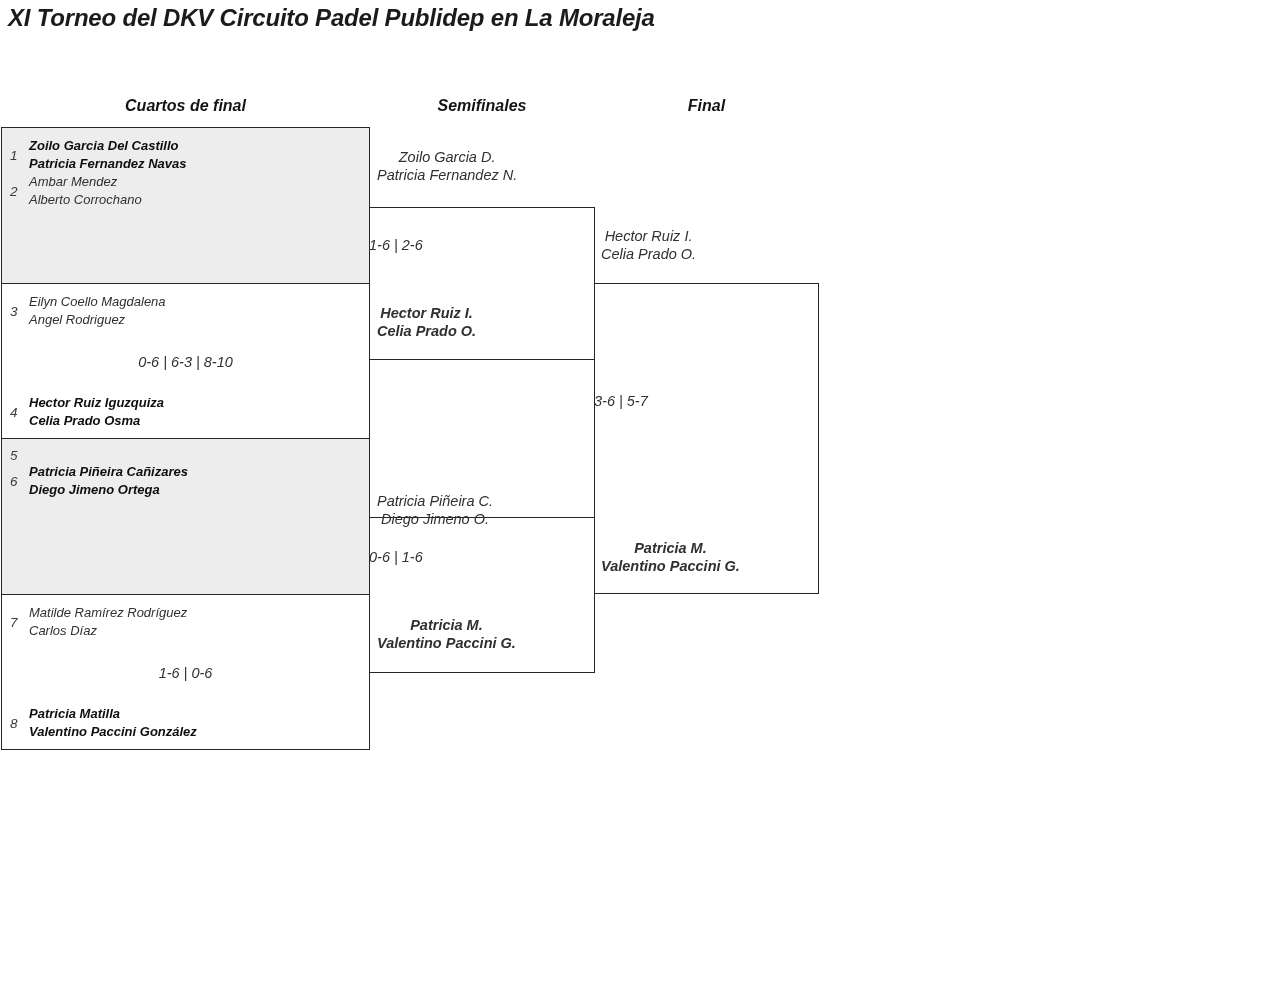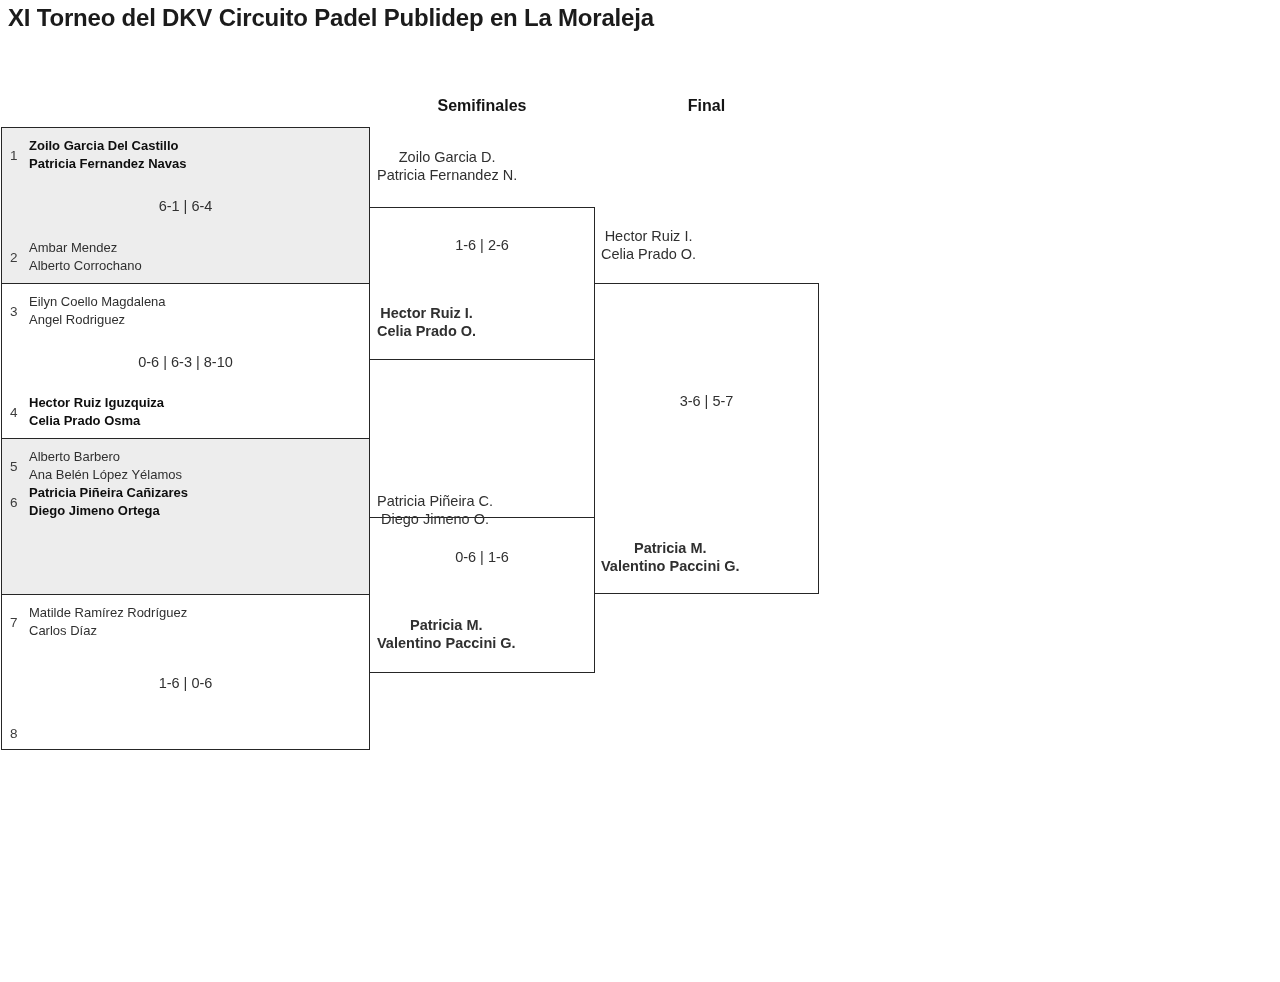--- a/index.html
+++ b/index.html
@@ -1,18 +1,18 @@
 <!DOCTYPE html>
 <html><head>
 <meta charset="utf-8">
 <style>
   html,body{margin:0;padding:0;background:#ffffff;}
   .canvas{
     position:relative;width:1280px;height:808px;background:#ffffff;
-    font-family:"Liberation Sans",sans-serif;overflow:hidden;
+    font-family:"Liberation Sans",sans-serif;overflow:hidden;font-style:italic;
   }
   
   .title{
     position:absolute;left:8px;top:2px;
     font-size:24px;font-weight:700;line-height:31px;
     color:#1b1b1b;letter-spacing:-0.2px;
   }
   .logo{position:absolute;left:1050px;top:0;width:230px;height:82px;}
   .dot{position:absolute;border-radius:50%;}
   .dot-blue-sm {left:10px;top:14px;width:14px;height:14px;background:#29a9e1;}
@@ -47,53 +47,53 @@
   .seed{flex:0 0 27px;box-sizing:border-box;padding-left:8px;font-size:13.5px;color:#3c3c3c;}
   .team{font-size:13px;line-height:18px;color:#303030;}
   .winner{font-weight:700;color:#0e0e0e;}
   .score-row{flex:1;display:flex;align-items:center;justify-content:center;font-size:14.5px;color:#303030;}
   
   .obox{position:absolute;box-sizing:border-box;border:1px solid #262626;background:transparent;}
   .sf1{left:369px;top:207px;width:226px;height:153px;}
   .sf2{left:369px;top:517px;width:226px;height:156px;}
   .fin{left:594px;top:283px;width:225px;height:311px;}
   .fteam{position:absolute;font-size:14.5px;line-height:18px;color:#303030;text-align:center;}
-  .fscore{position:absolute;font-size:14.5px;line-height:18px;color:#303030;text-align:center;}
+  .fscore{position:absolute;font-size:14.5px;line-height:18px;color:#303030;}
   .sf1-top{left:377px;top:148px;}
   .sf1-score{left:369px;top:236px;width:226px;}
   .sf1-bottom{left:377px;top:304px;}
   .sf2-top{left:377px;top:460px;margin-top:32px;}
   .sf2-score{left:369px;top:548px;width:226px;}
   .sf2-bottom{left:377px;top:616px;}
   .fin-top{left:601px;top:227px;}
   .fin-score{left:594px;top:392px;width:225px;}
   .fin-bottom{left:601px;top:539px;}
 </style>
 </head>
 <body>
 
 <div class="canvas">
 
   <div class="title">
     <div>XI Torneo del DKV Circuito Padel Publidep en La Moraleja</div>
   </div>
 
 
+  <div class="rh rh1">Cuartos de final</div>
   <div class="rh rh2">Semifinales</div>
   <div class="rh rh3">Final</div>
 
   <div class="qf qf1 alt">
     <div class="team-row top">
       <span class="seed">1</span>
       <div class="team winner">
         <div>Zoilo Garcia Del Castillo</div>
         <div>Patricia Fernandez Navas</div>
       </div>
     </div>
-    <div class="score-row">6-1 | 6-4</div>
     <div class="team-row bottom">
       <span class="seed">2</span>
       <div class="team">
         <div>Ambar Mendez</div>
         <div>Alberto Corrochano</div>
       </div>
     </div>
   </div>
 
   <div class="qf qf2">
@@ -110,24 +110,20 @@
       <div class="team winner">
         <div>Hector Ruiz Iguzquiza</div>
         <div>Celia Prado Osma</div>
       </div>
     </div>
   </div>
 
   <div class="qf qf3 alt">
     <div class="team-row top">
       <span class="seed">5</span>
-      <div class="team">
-        <div>Alberto Barbero</div>
-        <div>Ana Belén López Yélamos</div>
-      </div>
     </div>
     <div class="team-row bottom">
       <span class="seed">6</span>
       <div class="team winner">
         <div>Patricia Piñeira Cañizares</div>
         <div>Diego Jimeno Ortega</div>
       </div>
     </div>
   </div>
 
@@ -135,20 +131,24 @@
     <div class="team-row top">
       <span class="seed">7</span>
       <div class="team">
         <div>Matilde Ramírez Rodríguez</div>
         <div>Carlos Díaz</div>
       </div>
     </div>
     <div class="score-row">1-6 | 0-6</div>
     <div class="team-row bottom">
       <span class="seed">8</span>
+      <div class="team winner">
+        <div>Patricia Matilla</div>
+        <div>Valentino Paccini González</div>
+      </div>
     </div>
   </div>
 
   <div class="obox sf1"></div>
   <div class="obox sf2"></div>
 
   <div class="obox fin"></div>
 
   <div class="fteam sf1-top">
     <div>Zoilo Garcia D.</div>

